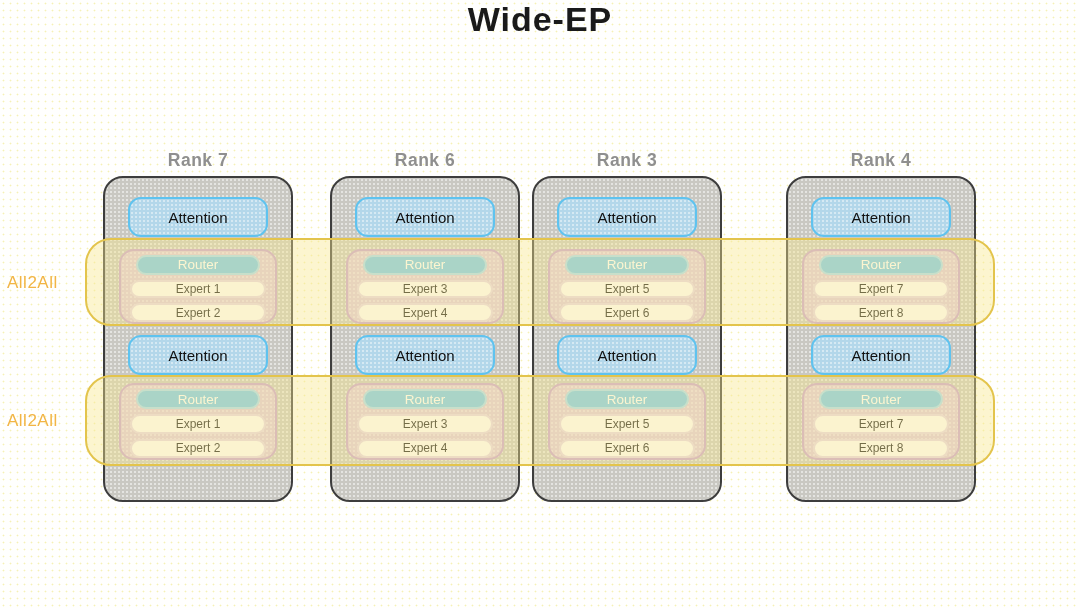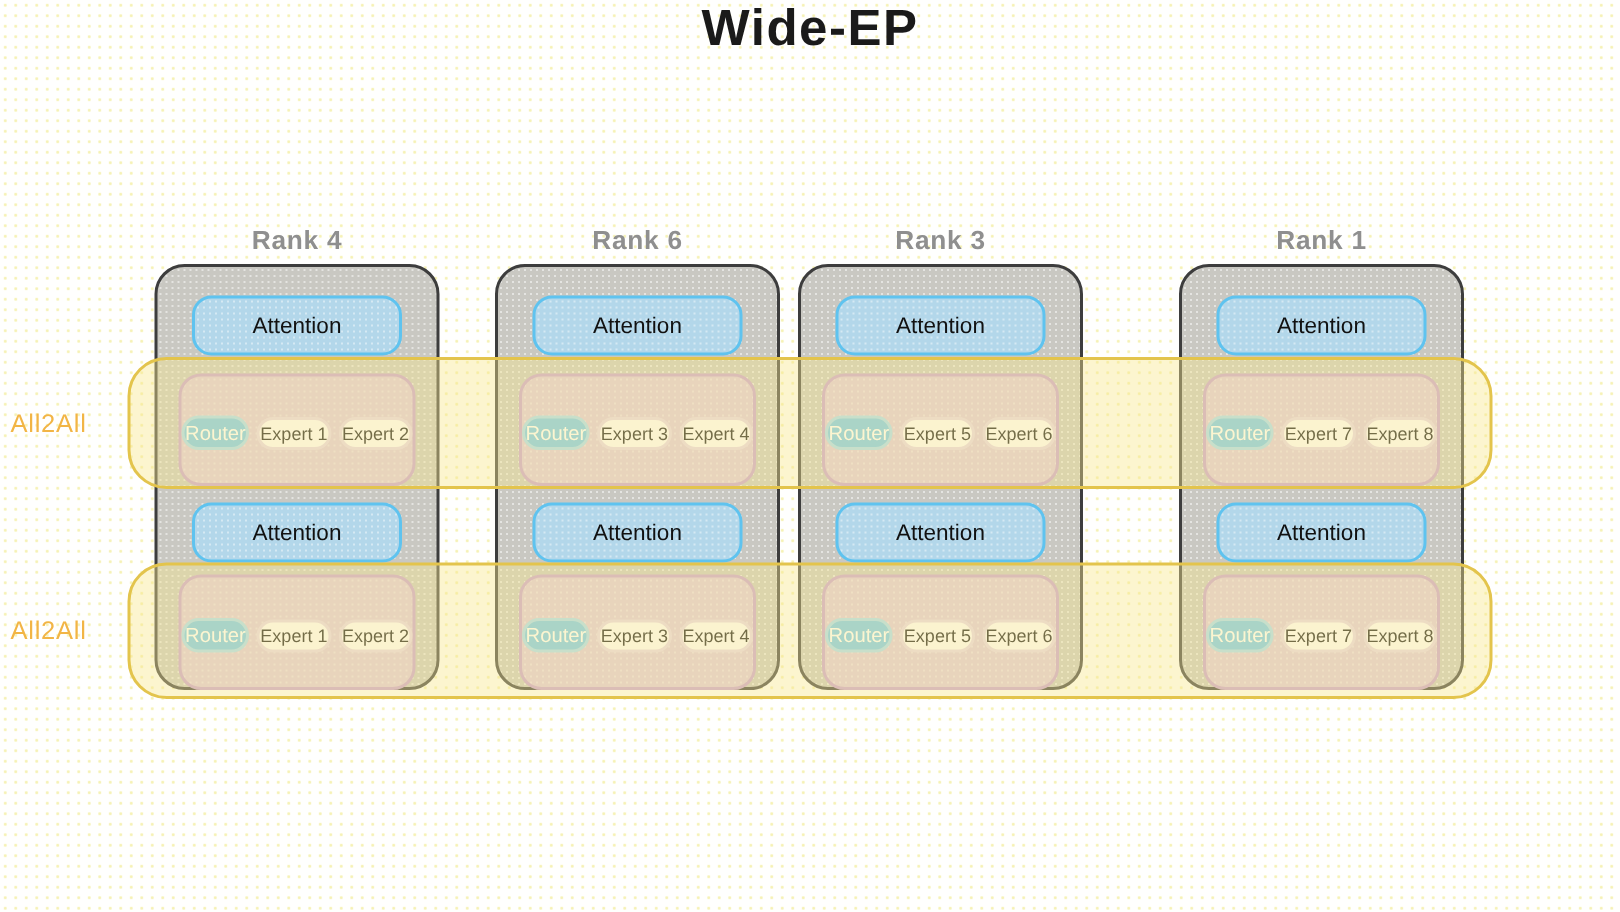--- a/index.html
+++ b/index.html
@@ -13,21 +13,21 @@
   .title{
     position:absolute;left:0;top:0;width:100%;text-align:center;
     font-size:34px;font-weight:bold;letter-spacing:1px;color:#1a1a1a;
   }
   .rank{position:absolute;top:150px;width:190px;z-index:1;}
   .rank-label{
     height:20px;line-height:20px;text-align:center;margin-bottom:6px;
     font-size:17.5px;font-weight:bold;letter-spacing:0.5px;color:#8f8f8f;
   }
   .rank-box{
-    position:relative;height:284px;box-sizing:border-box;
+    position:relative;height:326px;box-sizing:border-box;
     background-color:#c9c8c2;
     background-image:radial-gradient(circle, rgba(255,255,255,0.5) 0.8px, transparent 1px);
     background-size:4px 4px;
     border:2px solid #3d3d3d;border-radius:20px;
   }
   .attn{
     position:absolute;left:23px;right:23px;height:40px;box-sizing:border-box;
     background-color:#b3d7ea;
     background-image:radial-gradient(circle, rgba(255,255,255,0.45) 0.8px, transparent 1px);
     background-size:4px 4px;
@@ -36,21 +36,21 @@
     font-size:15px;color:#111;
   }
   .attn1{top:19px;}
   .attn2{top:157px;}
   .moe{
     position:absolute;left:14px;right:14px;height:77px;box-sizing:border-box;
     background-color:#dcc6dc;
     background-image:radial-gradient(circle, rgba(255,255,255,0.35) 0.8px, transparent 1px);
     background-size:4px 4px;
     border:2px solid #c79fd2;border-radius:15px;
-    display:flex;flex-direction:row;align-items:center;gap:5px;
+    display:flex;flex-direction:column;align-items:center;gap:5px;
     padding-top:4px;
   }
   .moe1{top:71px;height:75px;}
   .moe2{top:205px;height:77px;}
   .router{
     width:120px;height:19px;box-sizing:content-box;
     background:#72c7f0;border:2px solid #a5daf4;border-radius:12px;
     display:flex;align-items:center;justify-content:center;
     font-size:13.5px;color:#ffffff;
   }
@@ -81,21 +81,21 @@
 <div class="stage">
 
   <div class="title">Wide-EP</div>
 
   <div class="band band1"></div>
   <div class="band band2"></div>
   <div class="all2all a1">All2All</div>
   <div class="all2all a2">All2All</div>
 
   <div class="rank" style="left:103px">
-    <div class="rank-label">Rank 4</div>
+    <div class="rank-label">Rank 7</div>
     <div class="rank-box">
       <div class="attn attn1">Attention</div>
       <div class="moe moe1">
         <div class="router">Router</div>
         <div class="expert">Expert 1</div>
         <div class="expert">Expert 2</div>
       </div>
       <div class="attn attn2">Attention</div>
       <div class="moe moe2">
         <div class="router">Router</div>
@@ -135,21 +135,21 @@
       <div class="attn attn2">Attention</div>
       <div class="moe moe2">
         <div class="router">Router</div>
         <div class="expert">Expert 5</div>
         <div class="expert">Expert 6</div>
       </div>
     </div>
   </div>
 
   <div class="rank" style="left:786px">
-    <div class="rank-label">Rank 1</div>
+    <div class="rank-label">Rank 4</div>
     <div class="rank-box">
       <div class="attn attn1">Attention</div>
       <div class="moe moe1">
         <div class="router">Router</div>
         <div class="expert">Expert 7</div>
         <div class="expert">Expert 8</div>
       </div>
       <div class="attn attn2">Attention</div>
       <div class="moe moe2">
         <div class="router">Router</div>

